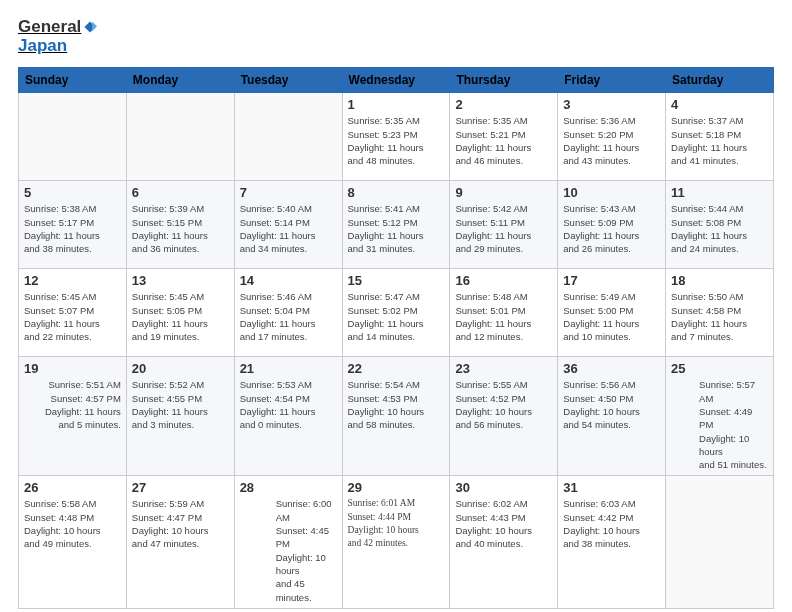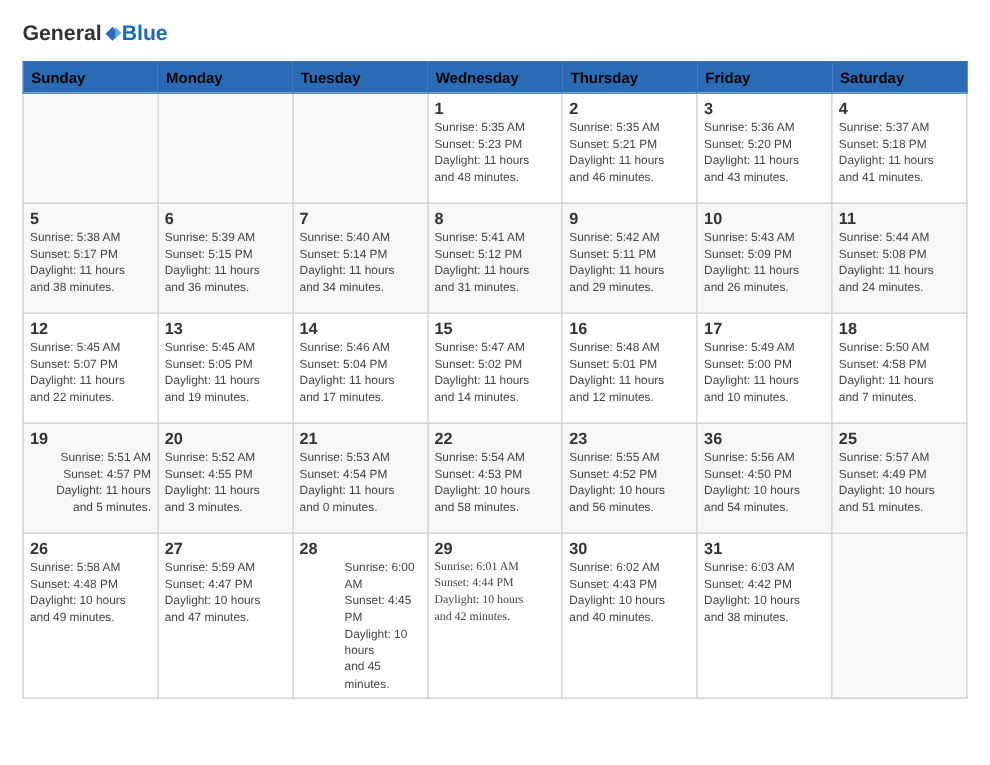--- a/index.html
+++ b/index.html
@@ -15,22 +15,23 @@
       padding: 18px 18px 10px 18px;
     }
     .header {
       display: flex;
       align-items: flex-start;
       justify-content: space-between;
       margin-bottom: 12px;
     }
     .logo {
       display: flex;
-      flex-direction: row;
+      flex-direction: column;
       align-items: flex-start;
+      text-decoration: underline;
     }
     .logo-general {
       font-size: 17px;
       font-weight: bold;
       color: #333;
       line-height: 1.1;
     }
     .logo-blue {
       font-size: 17px;
       font-weight: bold;
@@ -107,21 +108,21 @@
 <div class="container">
   <div class="header">
     <div class="logo">
       <div class="logo-top">
         <span class="logo-general">General</span>
         <svg class="logo-icon" viewBox="0 0 20 20">
           <polygon points="10,2 18,10 10,18 2,10" fill="#2a6bb5"></polygon>
           <polygon points="13,2 20,9 13,16" fill="#5aadec"></polygon>
         </svg>
       </div>
-      <span class="logo-blue">Blue</span>
+      <span class="logo-blue">Japan</span>
     </div>
   </div>
 
   <table class="calendar">
     <thead>
       <tr>
         <th>Sunday</th>
         <th>Monday</th>
         <th>Tuesday</th>
         <th>Wednesday</th>
@@ -304,21 +305,21 @@
           </td>
           <td>
             <div class="day-num">36</div>
             <div class="day-info" style="white-space: pre-line;">Sunrise: 5:56 AM
 Sunset: 4:50 PM
 Daylight: 10 hours
 and 54 minutes.</div>
           </td>
           <td>
             <div class="day-num">25</div>
-            <div class="day-info" style="white-space: pre-line;">Sunrise: 5:57 AM
+            <div class="day-info" style="white-space: pre-line; margin-left: 28px;">Sunrise: 5:57 AM
 Sunset: 4:49 PM
 Daylight: 10 hours
 and 51 minutes.</div>
           </td>
         </tr>
         <tr>
           <td>
             <div class="day-num">26</div>
             <div class="day-info" style="white-space: pre-line;">Sunrise: 5:58 AM
 Sunset: 4:48 PM

